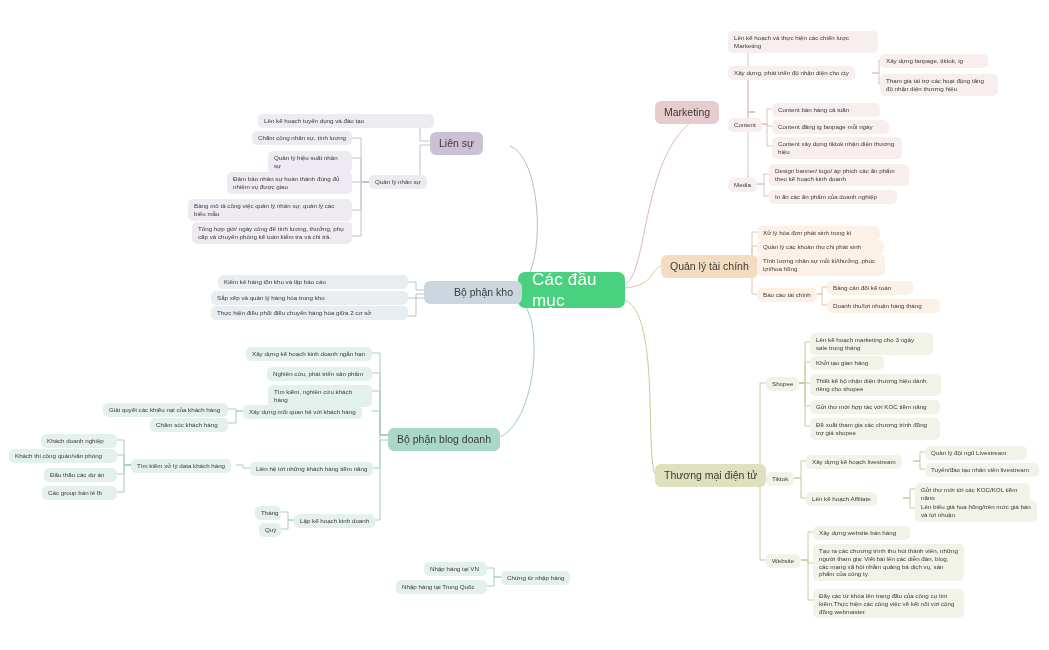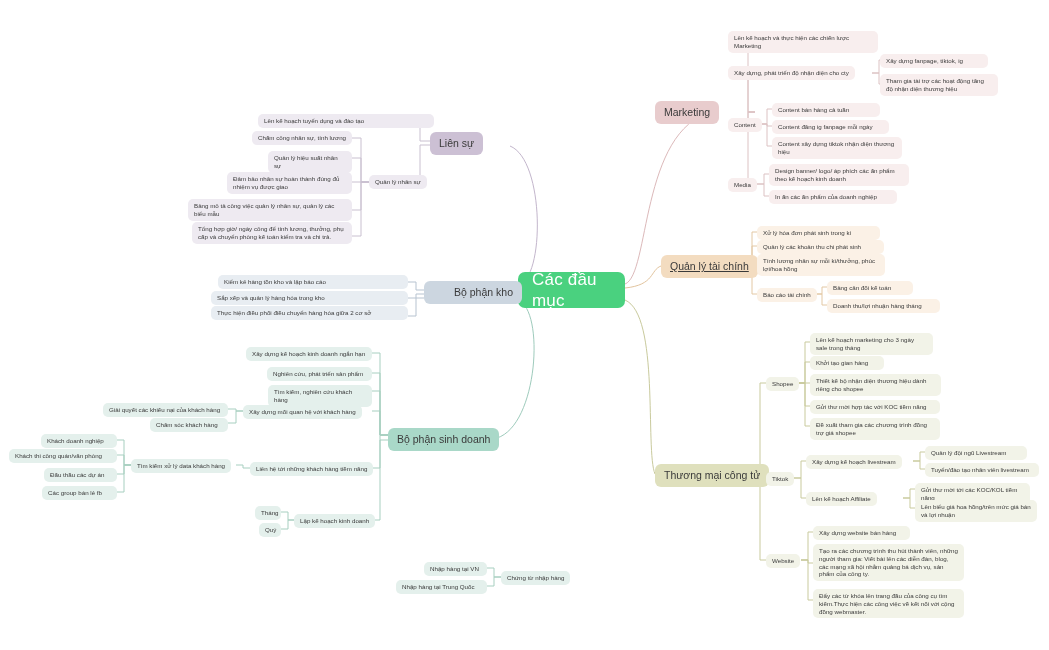--- a/index.html
+++ b/index.html
@@ -46,21 +46,21 @@
     padding: 5px 9px;
   }
   .leaf  { font-size: 6.2px; }
   .mid   { font-size: 6.2px; }
 
   
   .c-hr     { background: #ccc0d4; }
   .c-kho    { background: #ccd6e0; }
   .c-kd     { background: #a9d8c8; }
   .c-mkt    { background: #e8cccd; }
-  .c-tc     { background: #f3dcc0; text-decoration: underline; }
+  .c-tc     { background: #f3dcc0; }
   .c-tmdt   { background: #dfe0bd; }
 
   
   .t-hr   { background: #eeeaf1; }
   .t-kho  { background: #e8edf2; }
   .t-kd   { background: #e4f0ec; }
   .t-mkt  { background: #f8eeee; }
   .t-tc   { background: #fbf1e6; }
   .t-tmdt { background: #f2f3e8; }
 </style>
@@ -198,21 +198,21 @@
   <div class="node leaf t-hr" style="left:227px; top:172px; width:125px;">Đảm bảo nhân sự hoàn thành đúng đủ nhiệm vụ được giao</div>
   <div class="node leaf t-hr" style="left:188px; top:199px; width:164px;">Bảng mô tả công việc quản lý nhân sự, quản lý các biểu mẫu</div>
   <div class="node leaf t-hr" style="left:192px; top:222px; width:160px;">Tổng hợp giờ/ ngày công để tính lương, thưởng, phụ cấp và chuyển phòng kế toán kiểm tra và chi trả.</div>
 
   <div class="node branch c-kho" style="left:424px; top:281px;padding-left:30px;">Bộ phận kho</div>
 
   <div class="node leaf t-kho" style="left:218px; top:275px; width:190px;">Kiểm kê hàng tồn kho và lập báo cáo</div>
   <div class="node leaf t-kho" style="left:211px; top:291px; width:197px;">Sắp xếp và quản lý hàng hóa trong kho</div>
   <div class="node leaf t-kho" style="left:211px; top:306px; width:197px;">Thực hiện điều phối điều chuyển hàng hóa giữa 2 cơ sở</div>
 
-  <div class="node branch c-kd" style="left:388px; top:428px;">Bộ phận sinh doanh</div>
+  <div class="node branch c-kd" style="left:388px; top:428px;">Bộ phận blog doanh</div>
 
   <div class="node leaf t-kd" style="left:246px; top:347px; width:126px;">Xây dựng kế hoạch kinh doanh ngắn hạn</div>
   <div class="node leaf t-kd" style="left:267px; top:367px; width:105px;">Nghiên cứu, phát triển sản phẩm</div>
   <div class="node leaf t-kd" style="left:268px; top:385px; width:104px;">Tìm kiếm, nghiên cứu khách hàng</div>
 
   <div class="node mid t-kd" style="left:243px; top:405px;">Xây dựng mối quan hệ với khách hàng</div>
   <div class="node leaf t-kd" style="left:103px; top:403px; width:125px;">Giải quyết các khiếu nại của khách hàng</div>
   <div class="node leaf t-kd" style="left:150px; top:418px; width:78px;">Chăm sóc khách hàng</div>
 
   <div class="node mid t-kd" style="left:250px; top:462px;">Liên hệ tới những khách hàng tiềm năng</div>
@@ -251,21 +251,21 @@
   <div class="node branch c-tc" style="left:661px; top:255px;">Quản lý tài chính</div>
 
   <div class="node leaf t-tc" style="left:757px; top:226px; width:123px;">Xử lý hóa đơn phát sinh trong kì</div>
   <div class="node leaf t-tc" style="left:757px; top:240px; width:127px;">Quản lý các khoản thu chi phát sinh</div>
   <div class="node leaf t-tc" style="left:757px; top:254px; width:128px;">Tính lương nhân sự mỗi kì/thưởng, phúc lợi/hoa hồng</div>
 
   <div class="node mid t-tc" style="left:757px; top:288px;">Báo cáo tài chính</div>
   <div class="node leaf t-tc" style="left:827px; top:281px; width:86px;">Bảng cân đối kế toán</div>
   <div class="node leaf t-tc" style="left:827px; top:299px; width:113px;">Doanh thu/lợi nhuận hàng tháng</div>
 
-  <div class="node branch c-tmdt" style="left:655px; top:464px;">Thương mại công tử</div>
+  <div class="node branch c-tmdt" style="left:655px; top:464px;">Thương mại điện tử</div>
 
   <div class="node mid t-tmdt" style="left:766px; top:377px;">Shopee</div>
   <div class="node leaf t-tmdt" style="left:810px; top:333px; width:123px;">Lên kế hoạch marketing cho 3 ngày sale trong tháng</div>
   <div class="node leaf t-tmdt" style="left:810px; top:356px; width:74px;">Khởi tạo gian hàng</div>
   <div class="node leaf t-tmdt" style="left:810px; top:374px; width:131px;">Thiết kế bộ nhận diện thương hiệu dành riêng cho shopee</div>
   <div class="node leaf t-tmdt" style="left:810px; top:400px; width:130px;">Gửi thư mời hợp tác với KOC tiềm năng</div>
   <div class="node leaf t-tmdt" style="left:810px; top:418px; width:130px;">Đề xuất tham gia các chương trình đồng trợ giá shopee</div>
 
   <div class="node mid t-tmdt" style="left:766px; top:472px;">Tiktok</div>
 

